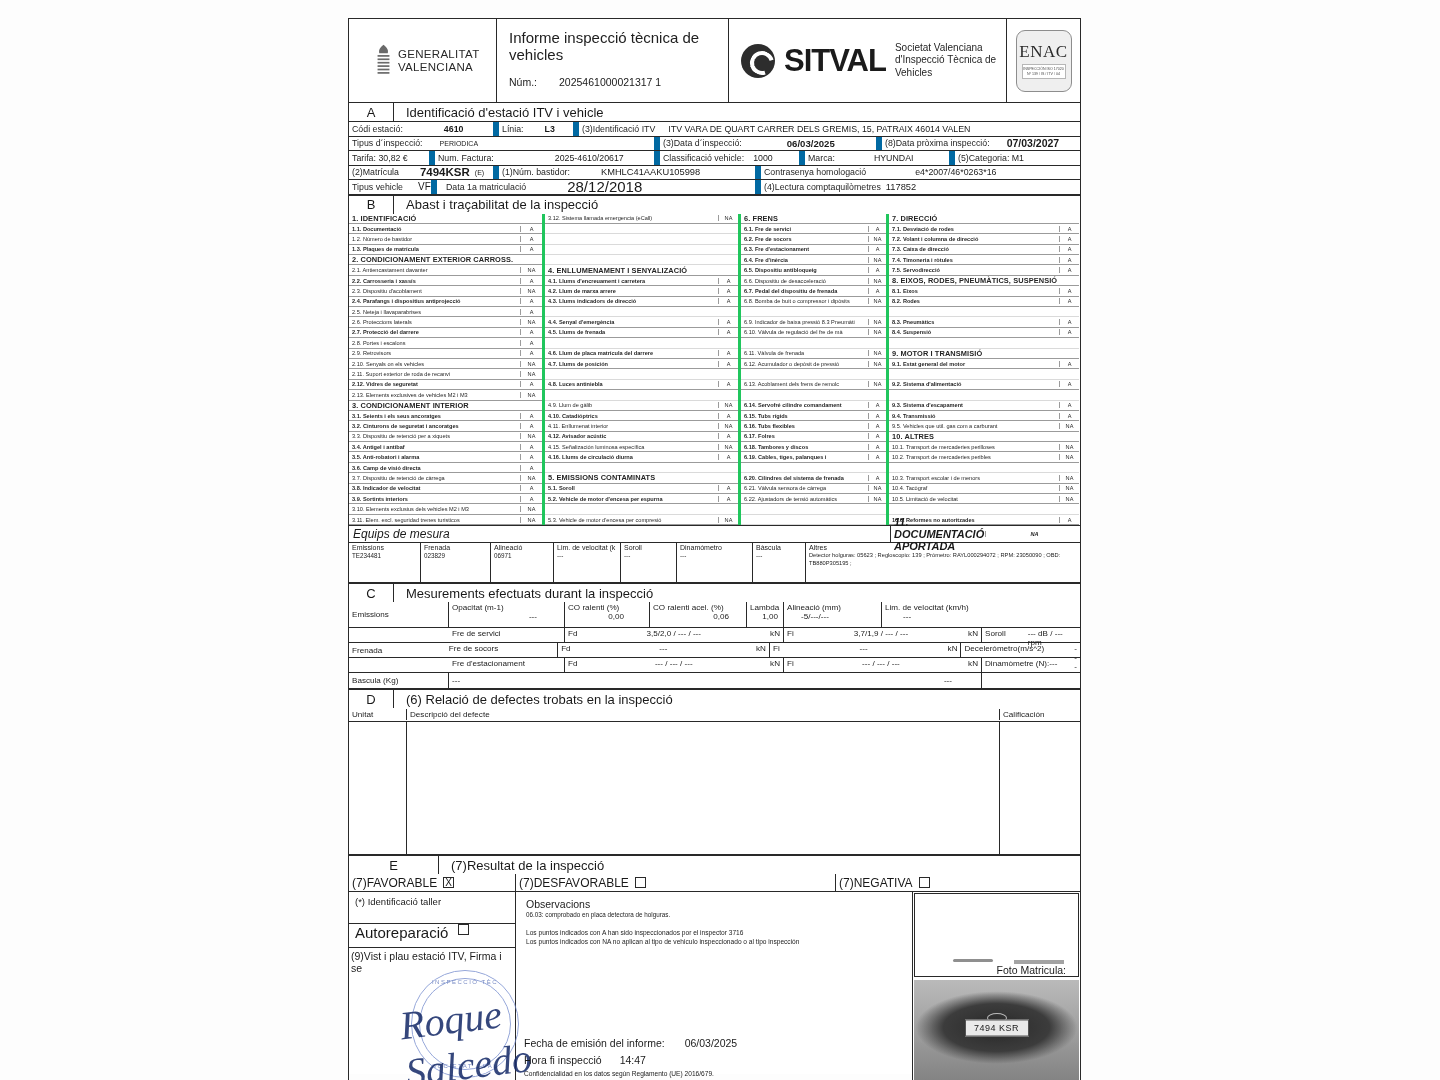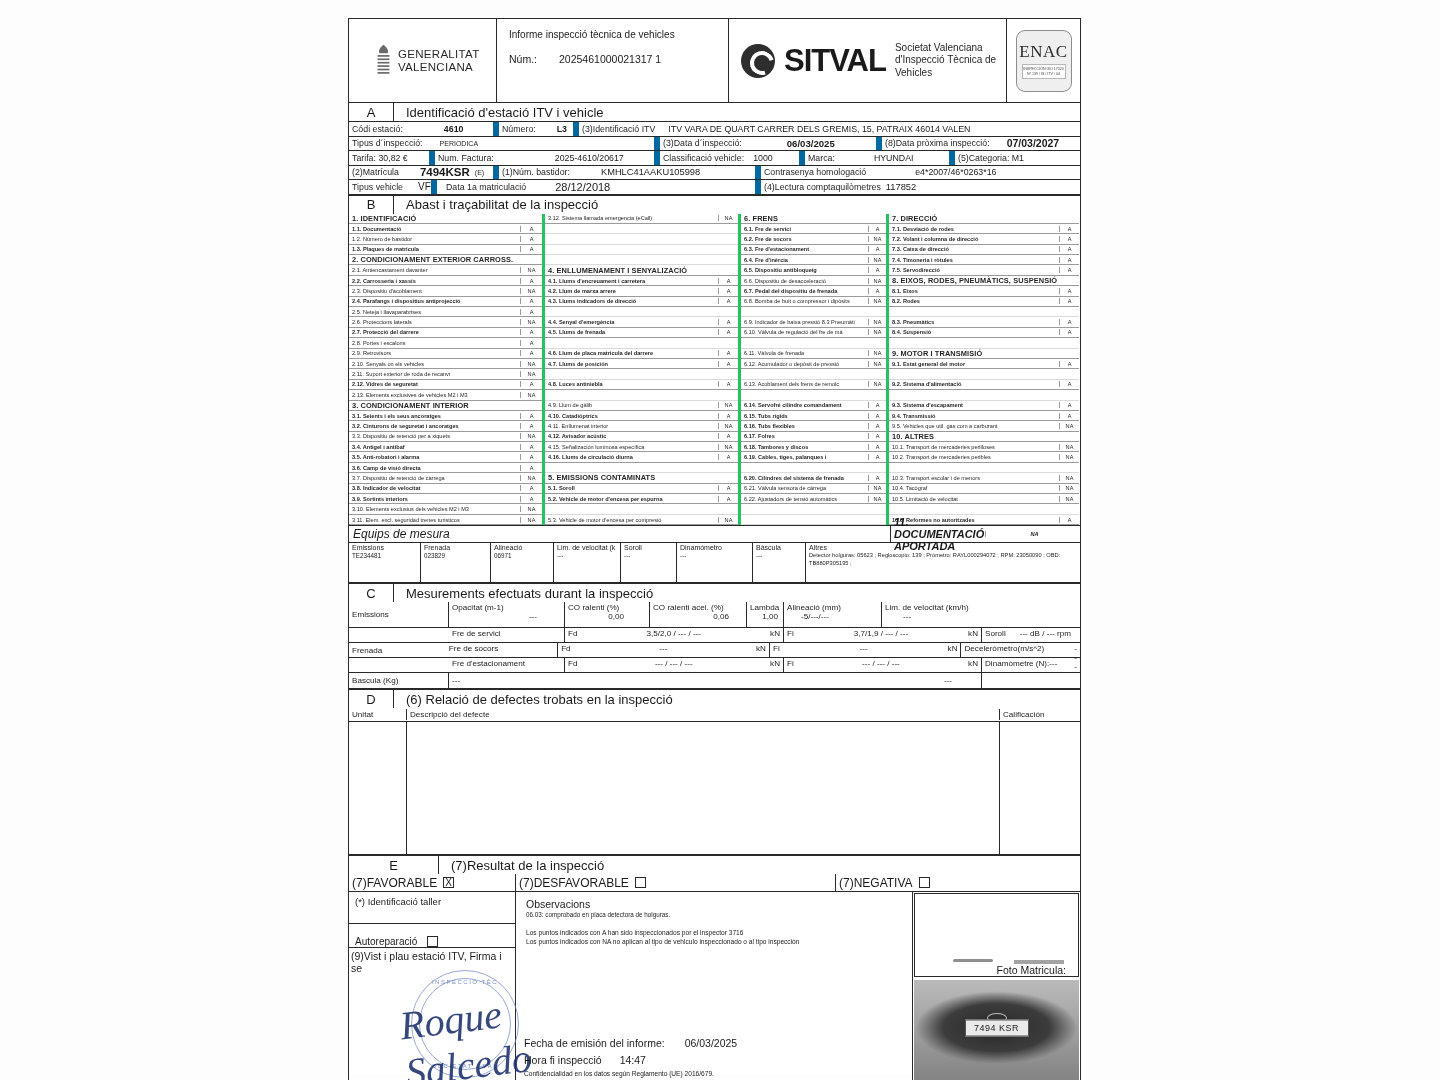--- a/index.html
+++ b/index.html
@@ -21,21 +21,21 @@
   .row { display:flex; }
   .cell { border-right:6px solid #0369a1; padding:1px 3px; overflow:hidden; white-space:nowrap; }
   .cell:last-child { border-right:none; }
 
   
   .hdr { display:flex; height:84px; border:1px solid #2b2b2b; border-bottom:none; }
   .hdr-gv { width:148px; border-right:1px solid #2b2b2b; display:flex; align-items:center; gap:6px; padding-left:26px; }
   .gv-crest { width:17px; height:34px; flex:none; }
   .gv-txt { font-size:11.5px; line-height:13px; letter-spacing:.3px; color:#2a2a2a; }
   .hdr-info { width:232px; border-right:1px solid #2b2b2b; padding:10px 0 0 12px; }
-  .hdr-info .l1 { font-size:10px; color:#222; }
+  .hdr-info .l1 { font-size:15px; color:#222; }
   .hdr-info .l2 { font-size:10.5px; margin-top:13px; display:flex; gap:22px; }
   .hdr-info .l2 b { font-weight:400; }
   .hdr-brand { flex:1; display:flex; align-items:center; gap:9px; padding-left:12px; border-right:1px solid #2b2b2b; }
   .sit-mark { width:34px; height:34px; border-radius:50%; background:#2f2f2f; position:relative; flex:none; }
   .sit-mark::after { content:""; position:absolute; left:9px; top:7px; width:16px; height:16px; border-radius:50%;
      border:4px solid #fff; border-right-color:transparent; transform:rotate(28deg); }
   .sit-word { font-size:31px; font-weight:bold; letter-spacing:-1px; color:#1d1d1d; }
   .sit-sub { font-size:10px; line-height:12.5px; color:#262626; }
   .hdr-enac { width:73px; display:flex; align-items:center; justify-content:center; }
   .enac-box { width:56px; height:62px; border:1px solid #8d8d8d; border-radius:9px; background:#ededed;
@@ -102,21 +102,21 @@
   
   .eres { display:flex; border:1px solid #2b2b2b; border-top:none; height:18px; align-items:center; font-size:12px; }
   .eres .seg { border-right:1px solid #2b2b2b; height:100%; display:flex; align-items:center; padding-left:3px; gap:6px; }
   .ckbox { width:11px; height:11px; border:1px solid #2b2b2b; display:inline-flex; align-items:center;
      justify-content:center; font-size:10px; line-height:10px; }
   .lower { display:flex; border:1px solid #2b2b2b; border-top:none; height:198px; }
   .lw-left { width:167px; border-right:1px solid #2b2b2b; }
   .lw-mid { flex:1; border-right:1px solid #2b2b2b; position:relative; }
   .lw-right { width:167px; position:relative; }
   .taller { height:32px; border-bottom:1px solid #2b2b2b; font-size:9.5px; padding:4px 0 0 6px; }
-  .autorep { height:24px; border-bottom:1px solid #2b2b2b; display:flex; align-items:flex-end; gap:10px; padding-left:6px; font-size:10px; }
+  .autorep { height:24px; border-bottom:1px solid #2b2b2b; display:flex; align-items:flex-start; gap:10px; padding-left:6px; font-size:15px; }
   .vistiplau { font-size:10.5px; padding:2px 0 0 2px; }
   .obs { padding:6px 0 0 10px; }
   .obs .o1 { font-size:10.5px; }
   .obs .o2 { font-size:6.3px; margin-top:1px; }
   .obs .o3 { font-size:6.6px; margin-top:11px; line-height:8.6px; }
 
   
   .stamp { position:absolute; left:62px; top:22px; width:108px; height:108px; border-radius:50%;
      border:1.5px solid #6f86c8; opacity:.75; }
   .stamp::before { content:""; position:absolute; left:7px; top:7px; right:7px; bottom:7px;
@@ -200,21 +200,21 @@
     <div class="ttl">Identificació d'estació ITV i vehicle</div>
   </div>
 
   <div class="idg">
     <div class="row">
       <div class="cell" style="width:150px">
             <span class="lbl">Códi estació:</span>
             <span class="val" style="margin-left:36px">4610</span>
           </div>
       <div class="cell" style="width:80px">
-            <span class="lbl">Número:</span>
+            <span class="lbl">Línia:</span>
             <span class="val" style="margin-left:16px">L3</span>
           </div>
       <div class="cell" style="flex:1">
             <span class="lbl">(3)Identificació ITV</span>
             <span class="valn" style="margin-left:8px">ITV VARA DE QUART CARRER DELS GREMIS, 15, PATRAIX 46014 VALEN</span>
           </div>
     </div>
     <div class="row">
       <div class="cell" style="width:311px">
             <span class="lbl">Tipus d´inspecció:</span>
@@ -264,21 +264,21 @@
             <span class="valn" style="margin-left:44px">e4*2007/46*0263*16</span>
           </div>
     </div>
     <div class="row">
       <div class="cell" style="width:88px">
             <span class="lbl">Tipus vehicle</span>
             <span class="valn" style="margin-left:10px;font-size:10px">VF</span>
           </div>
       <div class="cell" style="width:324px">
             <span class="lbl" style="margin-left:6px">Data 1a matriculació</span>
-            <span class="valn" style="margin-left:24px;font-size:11px">28/12/2018</span>
+            <span class="valn" style="margin-left:36px;font-size:15px">28/12/2018</span>
           </div>
       <div class="cell" style="flex:1;justify-content:flex-start">
             <span class="lbl">(4)Lectura comptaquilòmetres</span>
             <span class="valn" style="font-size:9.3px;padding-right:2px">117852</span>
           </div>
     </div>
   </div>
 
   <div class="secbar">
     <div class="ltr">B</div>
@@ -861,21 +861,21 @@
             <span style="flex:1;text-align:center">3,5/2,0 / --- / ---</span>
             <span>kN</span>
           </div>
       <div class="mc" style="width:198px;display:flex">
             <span>Fi</span>
             <span style="flex:1;text-align:center">3,7/1,9 / --- / ---</span>
             <span>kN</span>
           </div>
       <div class="mc" style="flex:1;display:flex">
             <span>Soroll</span>
-            <span style="margin-left:14px">---  dB /    --- rpm</span>
+            <span style="margin-left:22px">---  dB /    --- rpm</span>
           </div>
     </div>
 
     <div class="mr" style="height:15px">
       <div class="mc" style="width:100px;border-right:none;display:flex;align-items:center">Frenada</div>
       <div class="mc" style="width:116px">Fre de socors</div>
       <div class="mc" style="width:219px;display:flex">
             <span>Fd</span>
             <span style="flex:1;text-align:center">---</span>
             <span>kN</span>

